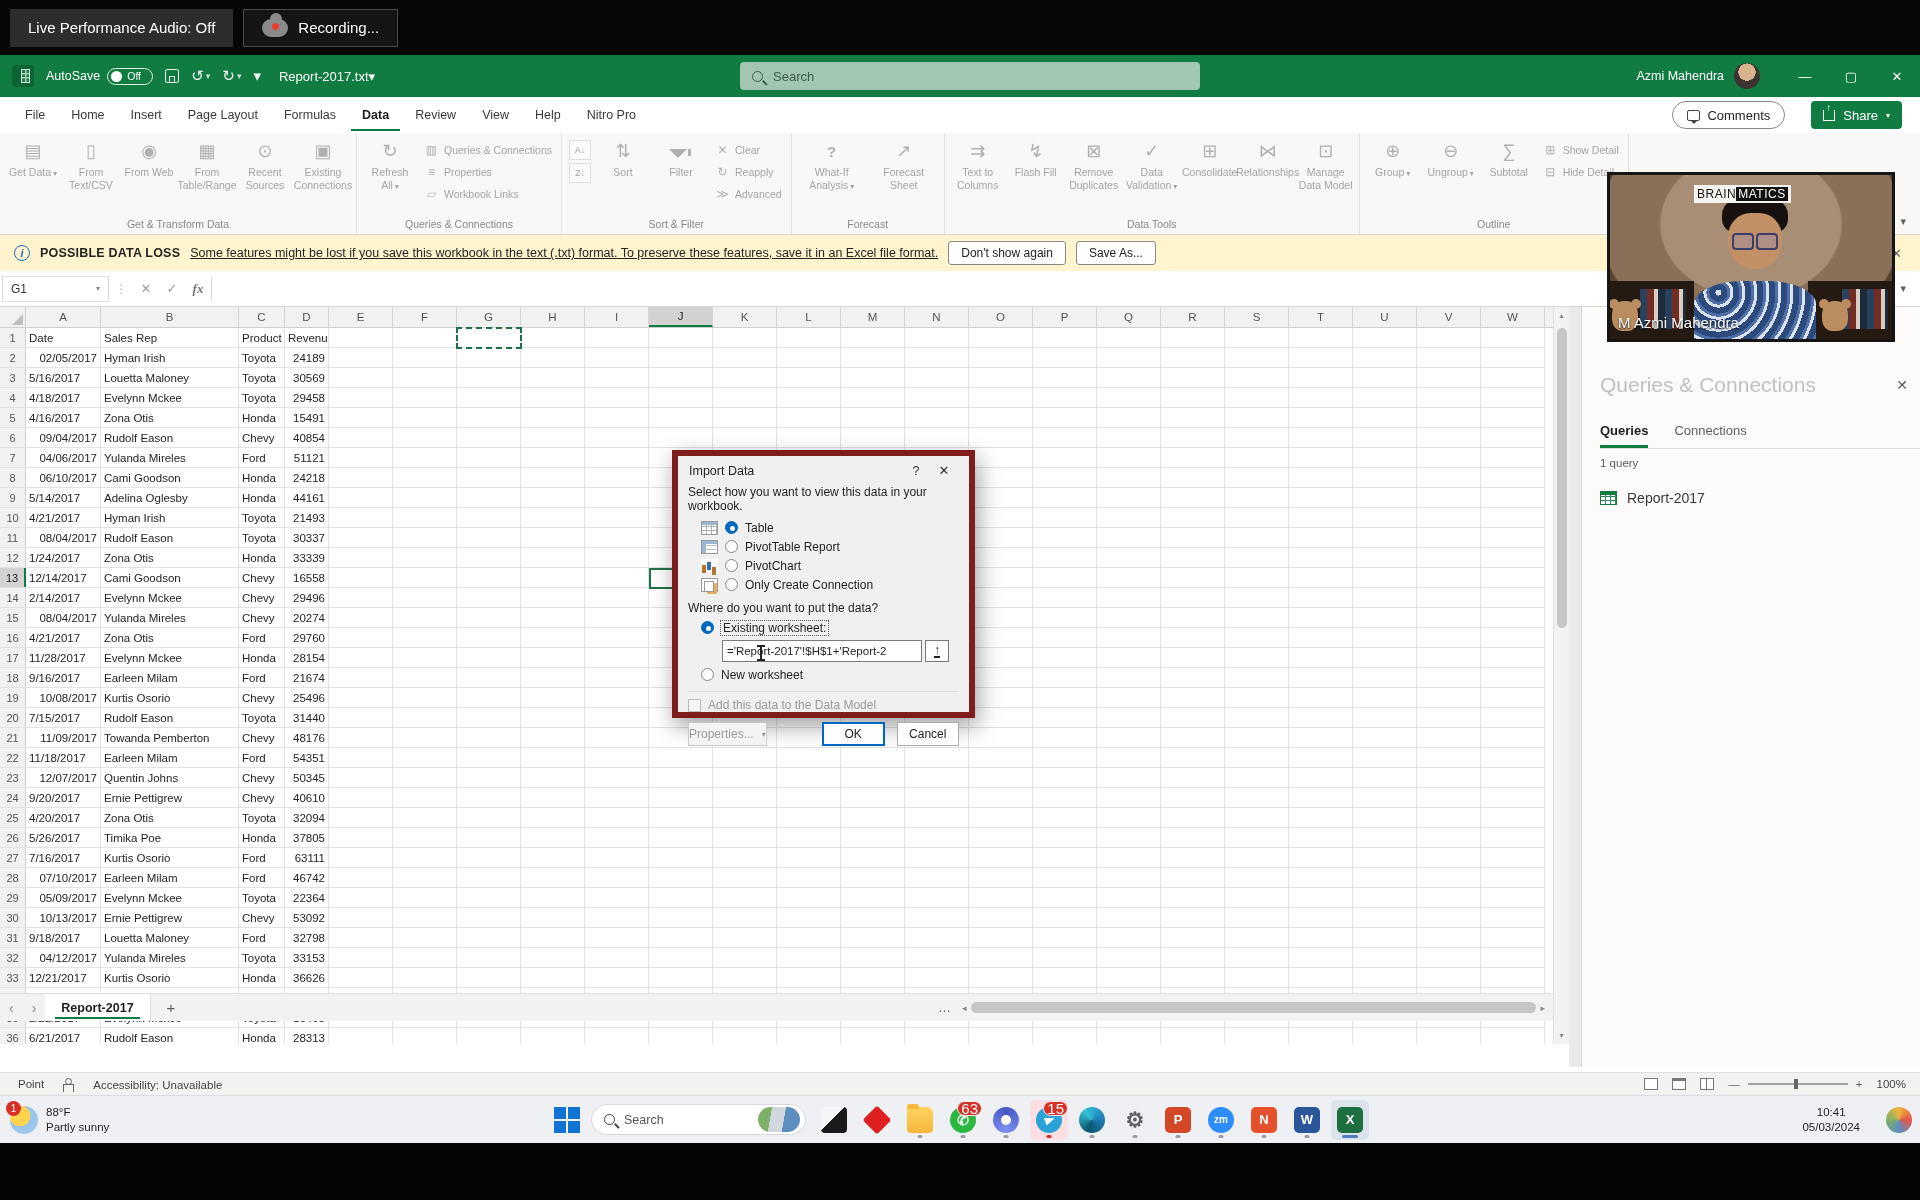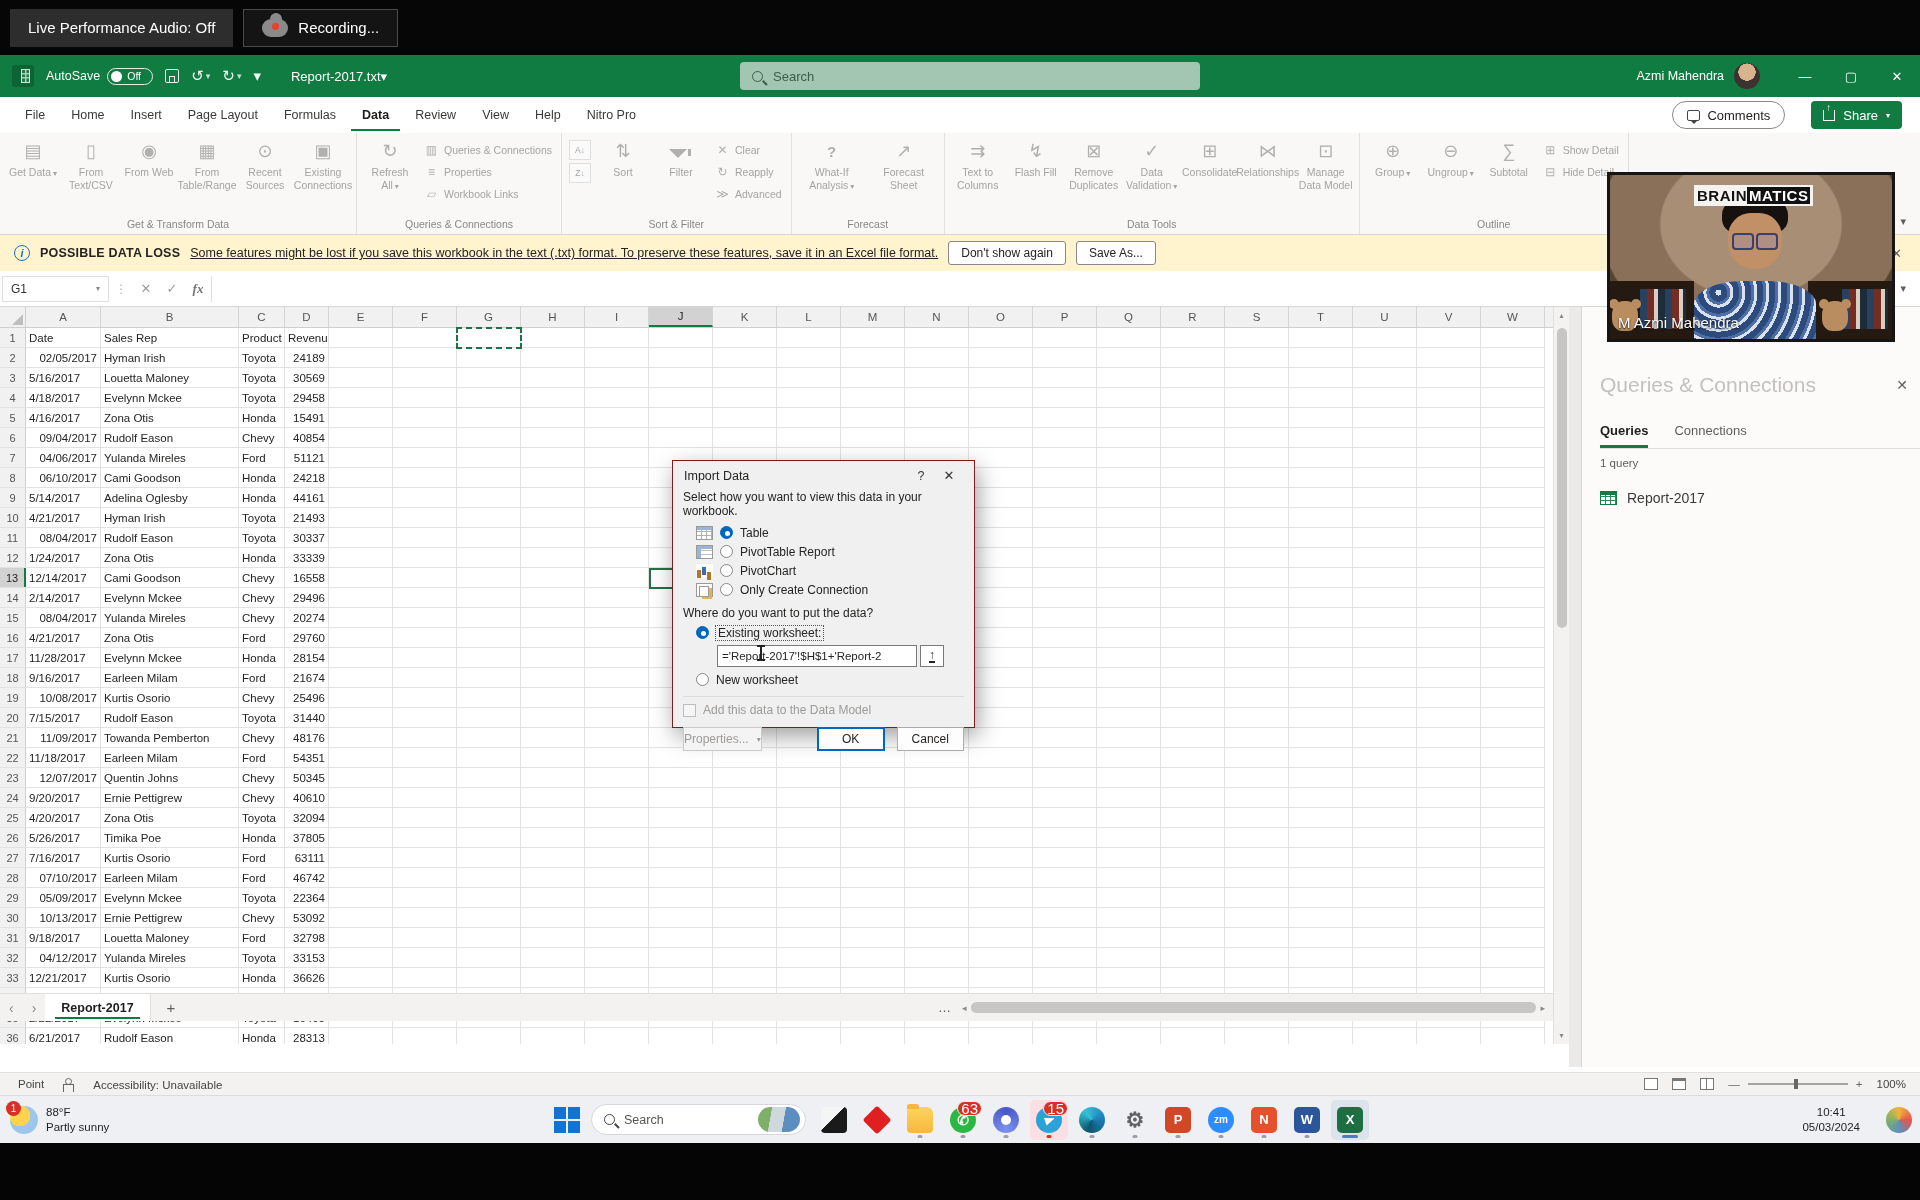--- a/index.html
+++ b/index.html
@@ -26,21 +26,21 @@
     linear-gradient(#9fd4b4 0 0) 0 33%/100% 1.5px no-repeat,
     linear-gradient(#9fd4b4 0 0) 0 66%/100% 1.5px no-repeat,
     linear-gradient(#9fd4b4 0 0) 50% 0/1.5px 100% no-repeat,#e9f5ee22;border:1.5px solid #cfe9da}
   .autosave{display:flex;align-items:center;gap:7px}
   .toggle{width:46px;height:17px;border:1px solid #e2efe8;border-radius:9px;display:flex;align-items:center;gap:5px;padding:0 3px;font-size:10.5px}
   .knob{width:11px;height:11px;border-radius:50%;background:#fff}
   .tb-ic{font-size:15px;opacity:.95;display:flex;align-items:center;gap:2px}
   .tb-ic .sm{font-size:9px;opacity:.8}
   .save-ic{width:14px;height:14px;border:1.5px solid #e7f2ec;border-radius:2px;position:relative}
   .save-ic::after{content:"";position:absolute;left:3px;top:6px;right:3px;bottom:0;border:1.5px solid #e7f2ec;border-bottom:none}
-  .fname{display:flex;align-items:flex-end;gap:0;margin-left:18px;font-size:13px}
+  .fname{display:flex;align-items:flex-end;gap:0;margin-left:6px;font-size:13px}
   .tb-search{position:absolute;left:740px;top:7px;width:460px;height:28px;background:#a2c6b1;border-radius:4px;display:flex;align-items:center;gap:10px;padding:0 12px;color:#3d5c4c;font-size:13px}
   .mag{width:11px;height:11px;border:1.6px solid #3d5c4c;border-radius:50%;position:relative;flex:none}
   .mag::after{content:"";position:absolute;left:9px;top:10px;width:6px;height:1.6px;background:#3d5c4c;transform:rotate(45deg)}
   .tb-right{margin-left:auto;display:flex;align-items:center;height:100%}
   .user{font-size:12.5px;margin-right:10px}
   .avatar{width:26px;height:26px;border-radius:50%;background:radial-gradient(circle at 50% 35%,#d8b48e 0 40%,#3c3330 41% 100%);margin-right:22px}
   .winbtn{width:46px;height:100%;display:flex;align-items:center;justify-content:center;font-size:13px;color:#fff}
 
   
   .menurow{position:absolute;left:0;top:42px;width:100%;height:36px;background:#fff;display:flex;align-items:center}
@@ -177,21 +177,21 @@
   .acc-ic::after{content:"";position:absolute;left:1px;top:6px;width:9px;height:7px;border-top:1.3px solid #666;border-left:1.3px solid #666;border-right:1.3px solid #666}
   .st-right{margin-left:auto;display:flex;align-items:center;gap:14px;padding-right:14px}
   .view-ic{width:14px;height:12px;border:1.2px solid #777;background:#fff}
   .view-ic.v2{background:linear-gradient(#777 0 2px,#fff 2px)}
   .view-ic.v3{background:linear-gradient(90deg,#fff 0 5px,#777 5px 6px,#fff 6px)}
   .zoomer{display:flex;align-items:center;gap:8px;color:#666}
   .ztrack{width:100px;height:2px;background:#a5a3a1;position:relative}
   .zknob{position:absolute;left:46px;top:-4px;width:4px;height:10px;background:#666}
 
   
-  .dlg{position:absolute;left:672px;top:460px;width:303px;height:268px;background:#f0f0f0;border:1px solid #7f1d1d;box-shadow:3px 8px 22px rgba(0,0,0,.38);z-index:60;font-size:12px}
+  .dlg{position:absolute;left:672px;top:450px;width:303px;height:268px;background:#f0f0f0;border:6px solid #7f1d1d;box-shadow:3px 8px 22px rgba(0,0,0,.38);z-index:60;font-size:12px}
   .dlg-tbar{height:29px;display:flex;align-items:center;padding:0 11px;font-size:12.5px}
   .dlg-tbar .t{flex:1}
   .dlg-help{width:28px;text-align:center;color:#333}
   .dlg-x{width:28px;text-align:center;color:#333;font-size:13px}
   .dlg-body{padding:0 10px}
   .dlg-intro{margin-bottom:5px}
   .opt{display:flex;align-items:center;gap:7px;height:19px;margin-left:13px}
   .rad{width:13px;height:13px;border-radius:50%;border:1px solid #8a8886;background:#fff;position:relative;flex:none}
   .rad[data-on="1"]{background:#0067c0;border-color:#0067c0}
   .rad[data-on="1"]::after{content:"";position:absolute;left:4px;top:4px;width:5px;height:5px;border-radius:50%;background:#fff}
@@ -227,21 +227,21 @@
   .wc-shelf.l .books{left:30px}.wc-shelf.r .books{right:4px}
   .teddy{position:absolute;bottom:8px;width:26px;height:30px;background:#b98d5f;border-radius:45% 45% 40% 40%}
   .teddy::before{content:"";position:absolute;left:-3px;top:-2px;width:10px;height:10px;background:#b98d5f;border-radius:50%;box-shadow:22px 0 #b98d5f}
   .wc-shelf.l .teddy{left:2px}.wc-shelf.r .teddy{right:44px}
   .wc-hair{position:absolute;left:112px;top:18px;width:66px;height:44px;background:#16110e;border-radius:50% 50% 40% 40%}
   .wc-face{position:absolute;left:118px;top:38px;width:54px;height:56px;background:#c29066;border-radius:42% 42% 48% 48%}
   .glasses{position:absolute;left:122px;top:58px;width:46px;height:14px}
   .glasses::before,.glasses::after{content:"";position:absolute;top:0;width:18px;height:13px;border:2px solid #3a3f6e;border-radius:4px;background:rgba(120,140,220,.25)}
   .glasses::before{left:0}.glasses::after{right:0}
   .wc-shirt{position:absolute;left:84px;bottom:0;width:122px;height:58px;border-radius:40% 40% 0 0;background:repeating-radial-gradient(circle at 20% 20%,#d9e2ee 0 3px,#2c4a7c 3px 9px,#4e6ea6 9px 12px)}
-  .wc-logo{position:absolute;left:84px;top:10px;background:#f5f3ef;padding:2px 3px;font-size:15px;font-weight:bold;letter-spacing:.5px;display:flex}
+  .wc-logo{position:absolute;left:84px;top:10px;background:#f5f3ef;padding:2px 3px;font-size:12px;font-weight:normal;letter-spacing:.5px;display:flex}
   .wc-logo .l1{color:#111}
   .wc-logo .l2{background:#111;color:#fff;padding:0 2px}
   .wc-name{position:absolute;left:8px;bottom:8px;color:#fff;font-size:15px;text-shadow:0 1px 2px #000}
 
   
   .ibeam{position:absolute;left:760px;top:645px;width:2px;height:16px;background:#222;z-index:100}
   .ibeam::before,.ibeam::after{content:"";position:absolute;left:-3px;width:8px;height:2px;background:#222}
   .ibeam::before{top:0}.ibeam::after{bottom:0}
 
   

